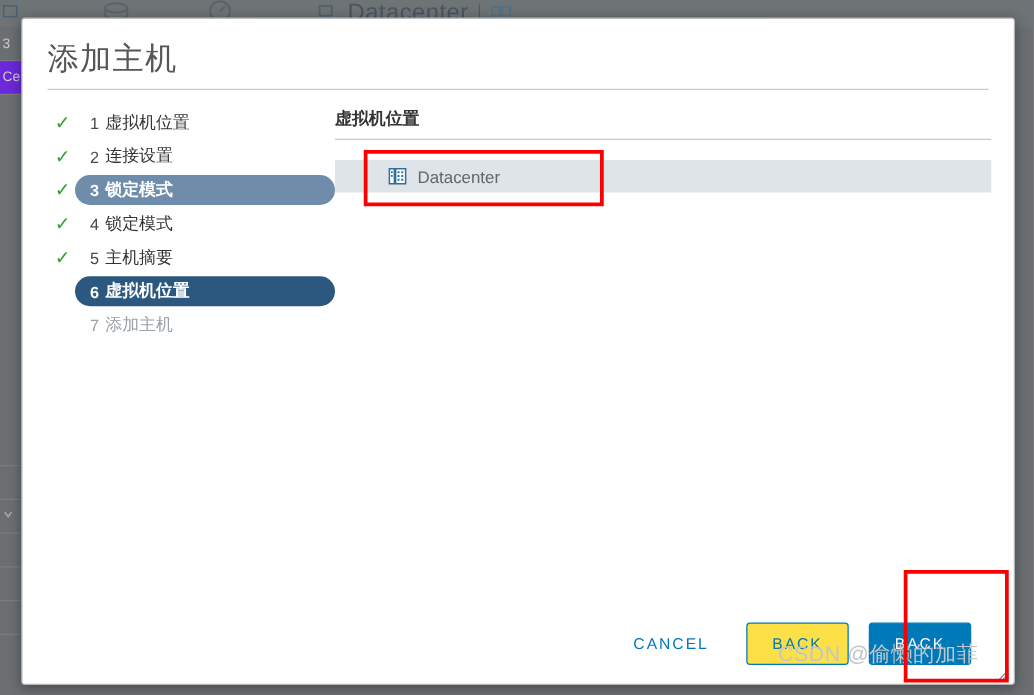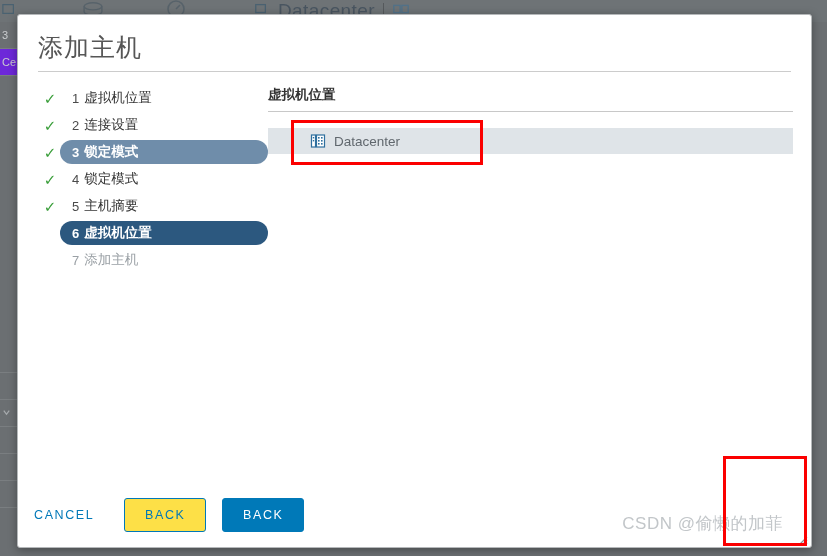--- a/index.html
+++ b/index.html
@@ -215,26 +215,26 @@
   }
   .tree-label {
     font-size: 13.5px;
     color: #60676d;
   }
 
   
   #modal-footer {
     position: absolute;
     left: 0;
-    right: 0;
+    right: 12px;
     bottom: 0;
     height: 86px;
     display: flex;
     align-items: flex-start;
-    justify-content: flex-start;
+    justify-content: flex-end;
     padding: 37px 22px 0 0;
     box-sizing: border-box;
   }
   .btn {
     height: 34px;
     min-width: 74px;
     border-radius: 3px;
     font-size: 12.5px;
     letter-spacing: 1.6px;
     font-family: "Liberation Sans", sans-serif;

